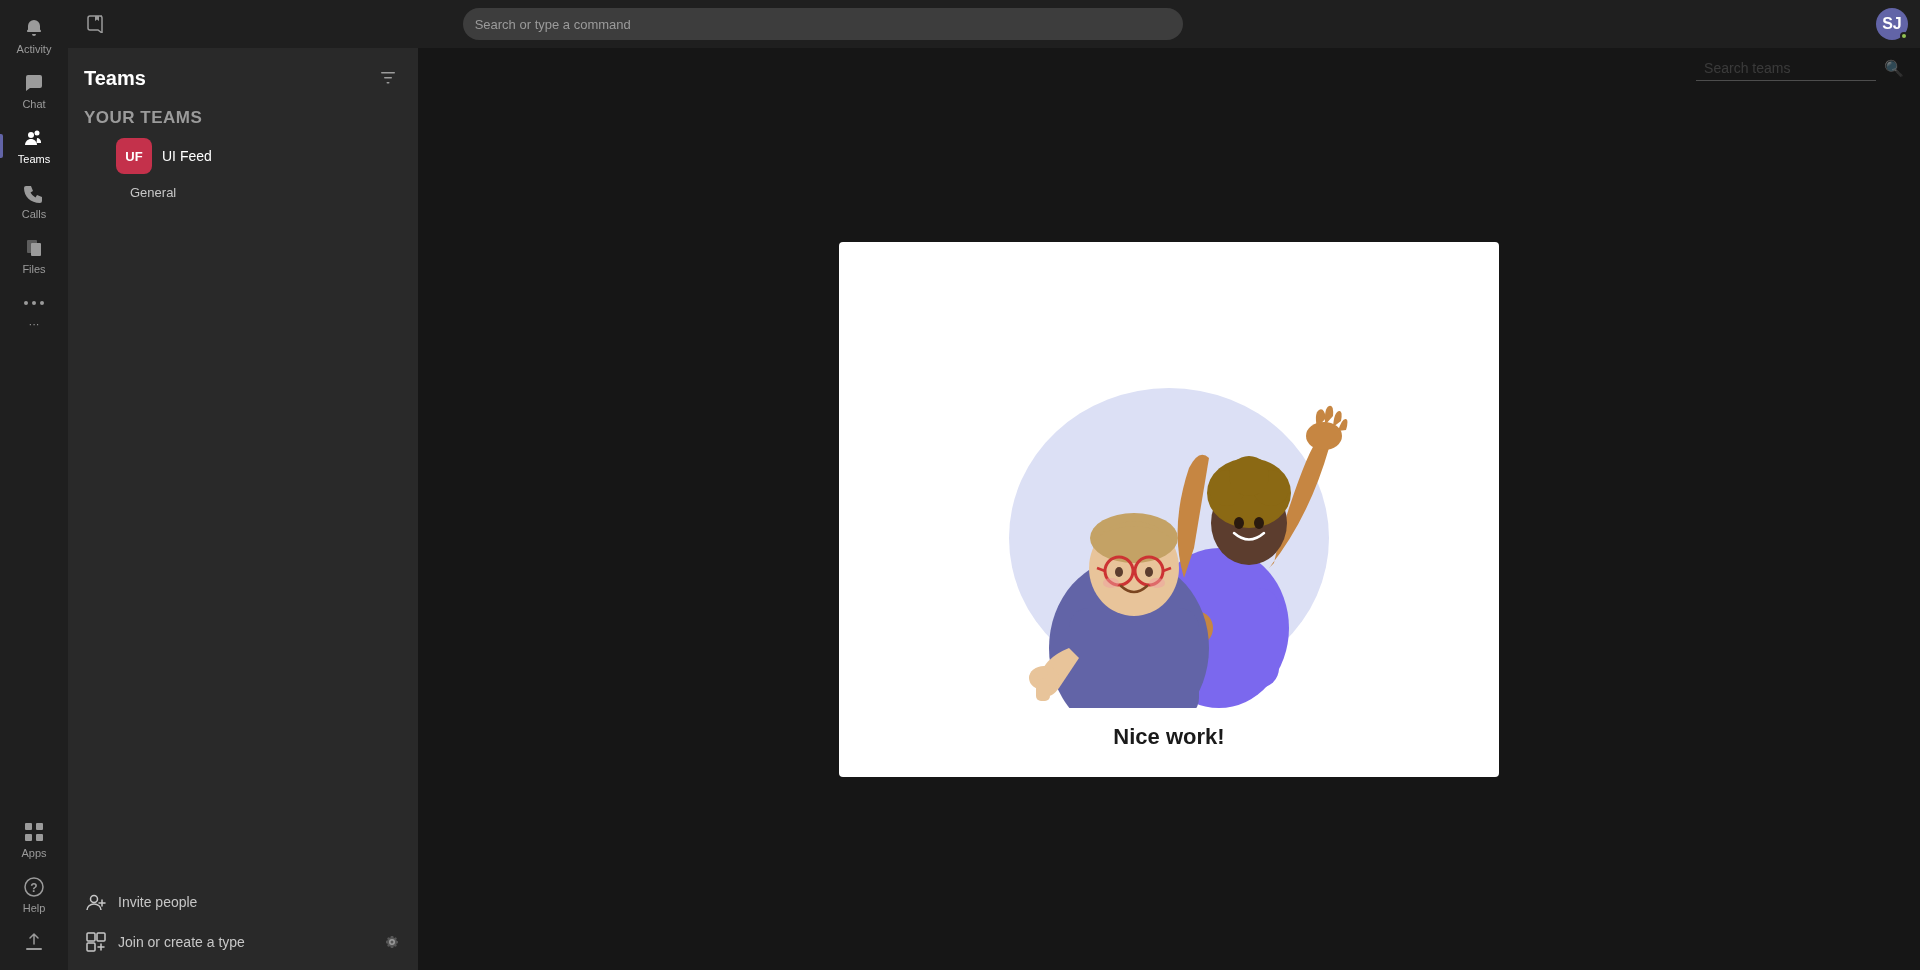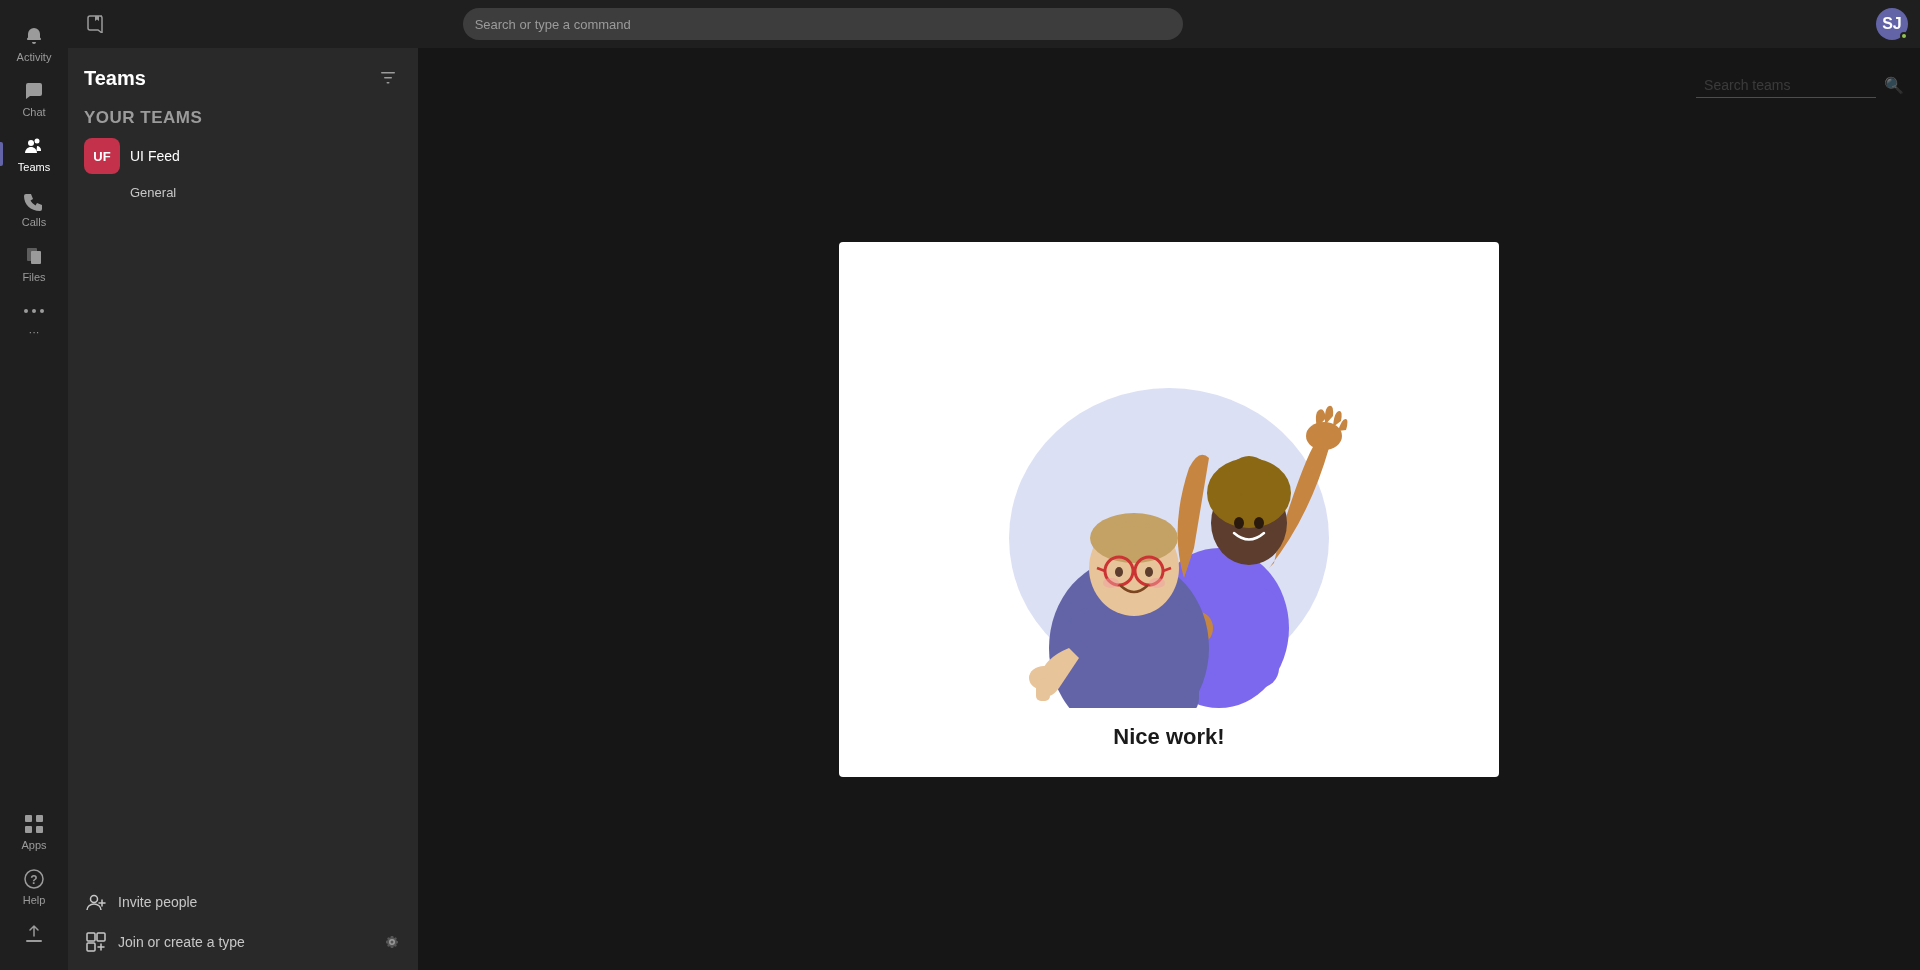--- a/index.html
+++ b/index.html
@@ -13,21 +13,21 @@
     }
 
     
     .sidebar {
       width: 68px;
       height: 970px;
       background: #1f1f1f;
       display: flex;
       flex-direction: column;
       align-items: center;
-      padding: 16px 0;
+      padding: 8px 0;
       flex-shrink: 0;
     }
     .sidebar-item {
       width: 100%;
       display: flex;
       flex-direction: column;
       align-items: center;
       padding: 8px 0;
       cursor: pointer;
       color: #9b9b9b;
@@ -182,20 +182,21 @@
       width: 36px;
       height: 36px;
       border-radius: 8px;
       display: flex;
       align-items: center;
       justify-content: center;
       font-size: 13px;
       font-weight: 600;
       color: #fff;
       flex-shrink: 0;
+      margin-left: 32px;
     }
     .team-name {
       flex: 1;
       font-size: 14px;
       color: #fff;
     }
     .team-more {
       color: #9b9b9b;
       font-size: 18px;
       cursor: pointer;
@@ -235,21 +236,21 @@
     
     .right-area {
       flex: 1;
       background: #2d2d2d;
       position: relative;
     }
 
     
     .search-teams-bar {
       position: absolute;
-      top: 25px;
+      top: 8px;
       right: 16px;
       display: flex;
       align-items: center;
       gap: 8px;
       background: transparent;
       color: #9b9b9b;
     }
     .search-teams-input {
       background: transparent;
       border: none;

